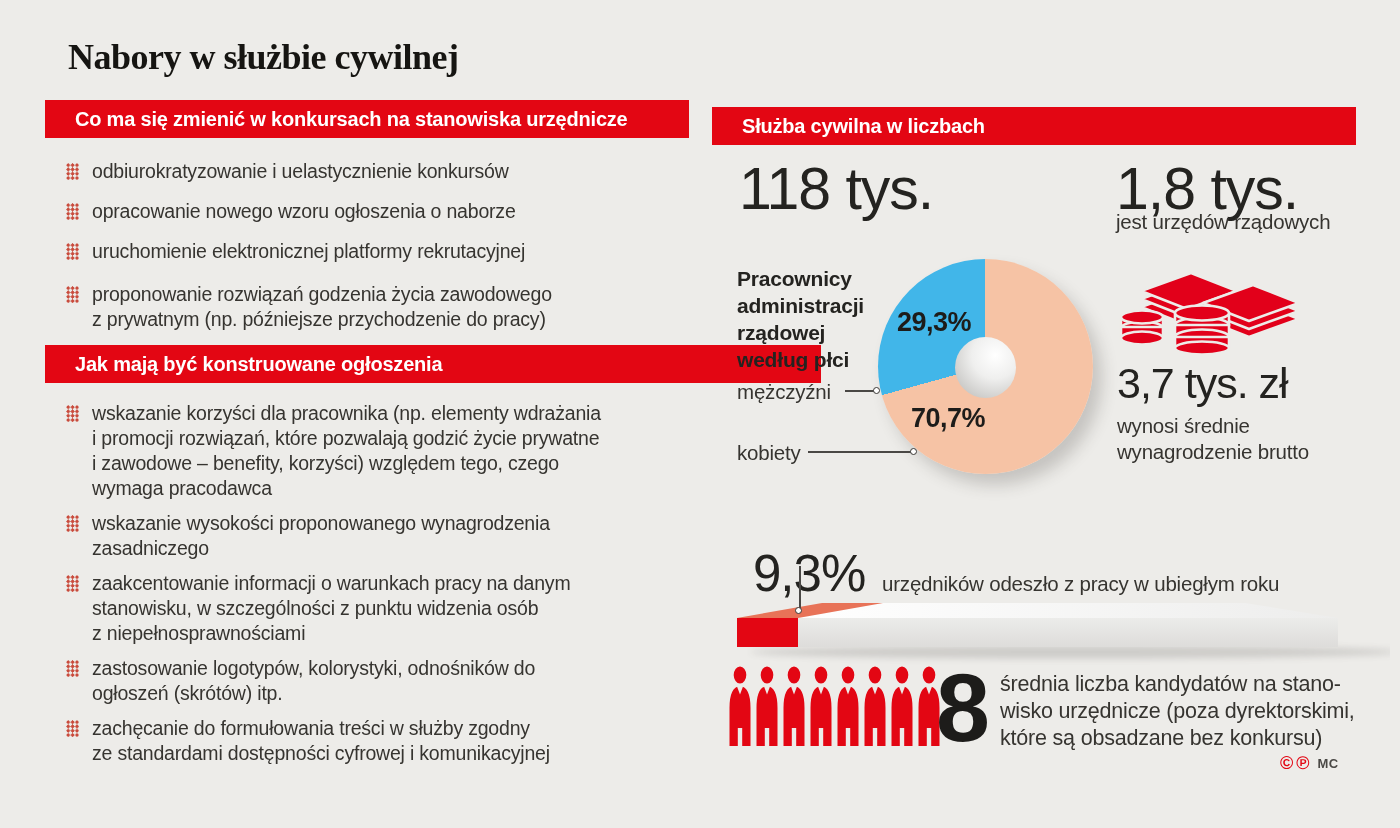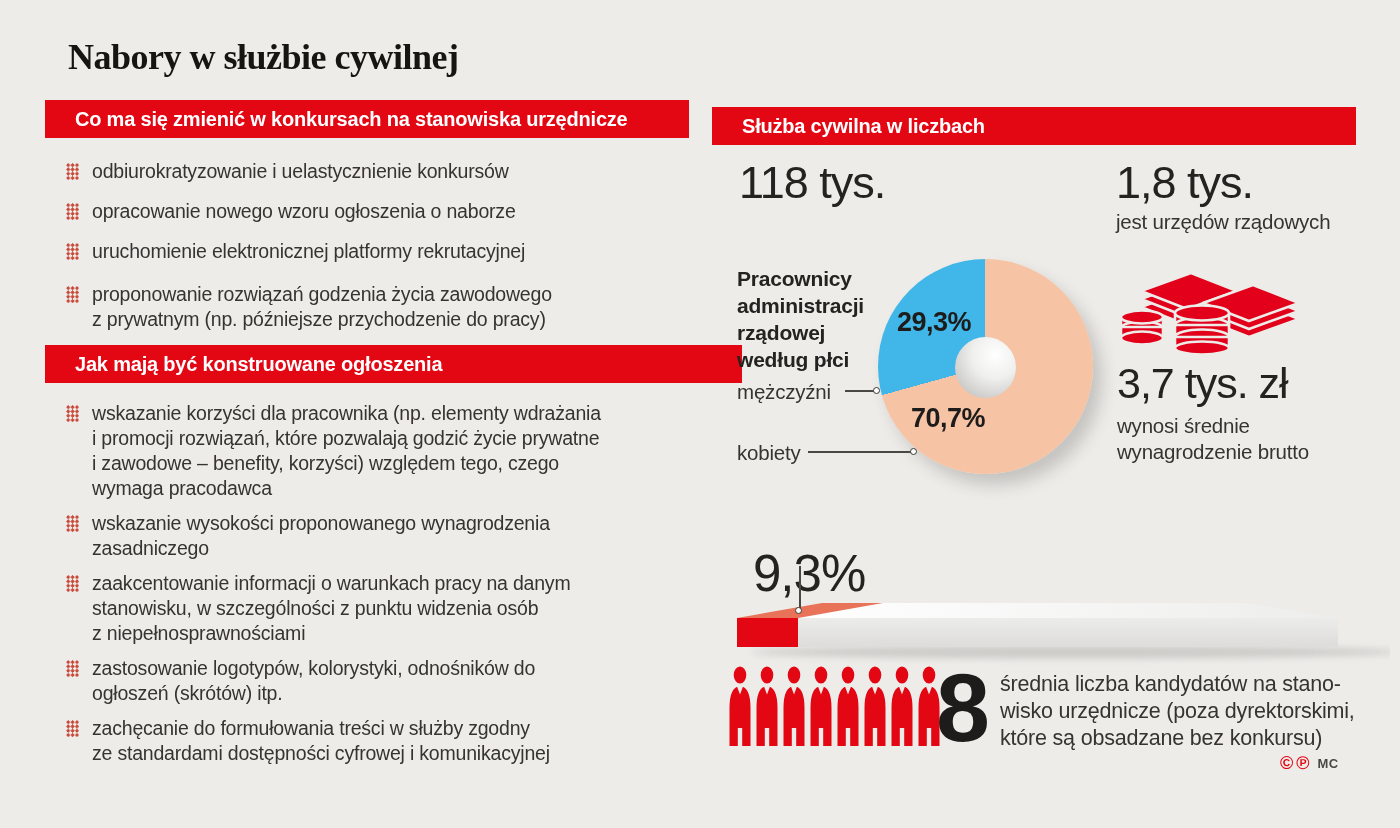--- a/index.html
+++ b/index.html
@@ -7,21 +7,21 @@
   .canvas{position:relative;width:1400px;height:828px;background:#edece9;overflow:hidden;color:#363430;}
   .abs{position:absolute;}
   .page-title{font-family:"Liberation Serif","DejaVu Serif",serif;font-weight:700;font-size:36px;color:#161512;letter-spacing:-0.5px;}
   .banner{background:#e30613;height:38px;display:flex;align-items:center;}
   .banner span{color:#ffffff;font-weight:700;font-size:20px;padding-left:30px;letter-spacing:-0.2px;}
   .item{position:absolute;display:flex;gap:13px;width:620px;}
   .bullet{flex:0 0 13px;width:13px;height:17px;margin-top:4px;
           background-image:radial-gradient(circle,#c94b3c 1.7px,transparent 1.9px);
           background-size:4.4px 4.3px;}
   .itext{font-size:19.5px;line-height:25px;white-space:pre-line;letter-spacing:-0.2px;}
-  .bignum{font-size:45px;font-weight:400;color:#242320;letter-spacing:-1px;line-height:1;}
+  .bignum{font-size:59px;font-weight:400;color:#242320;letter-spacing:-1px;line-height:1;}
   .caption{font-size:20.5px;color:#363430;letter-spacing:-0.2px;line-height:26px;white-space:pre-line;}
   .chart-title{font-size:21px;font-weight:700;line-height:27px;color:#242320;white-space:pre-line;letter-spacing:-0.2px;}
   .donut{width:215px;height:215px;border-radius:50%;box-shadow:9px 11px 16px rgba(60,55,50,.22);}
   .donut-hole{position:absolute;left:77px;top:78px;width:61px;height:61px;border-radius:50%;
               background:radial-gradient(circle at 66% 30%,#ffffff 0%,#efefee 40%,#b7b6b3 100%);}
   .pct{position:absolute;font-size:27px;font-weight:700;color:#1d1c1a;letter-spacing:-0.5px;}
   .leader-h{position:absolute;height:1.5px;background:#4a4845;}
   .leader-v{position:absolute;width:1.5px;background:#4a4845;}
   .leader-dot{position:absolute;width:7px;height:7px;border-radius:50%;background:#fff;border:1.6px solid #3a3835;box-sizing:border-box;}
   .people-row{position:absolute;display:flex;gap:1px;align-items:flex-end;}
@@ -52,21 +52,21 @@
   <div class="item" style="left:66px;top:239px;">
     <span class="bullet"></span>
     <span class="itext">uruchomienie elektronicznej platformy rekrutacyjnej</span>
   </div>
   <div class="item" style="left:66px;top:282px;">
     <span class="bullet"></span>
     <span class="itext">proponowanie rozwiązań godzenia życia zawodowego
 z prywatnym (np. późniejsze przychodzenie do pracy)</span>
   </div>
 
-  <div class="abs banner" style="left:45px;top:345px;width:697px;">
+  <div class="abs banner" style="left:45px;top:345px;width:776px;">
     <span>Jak mają być konstruowane ogłoszenia</span>
   </div>
 
   <div class="item" style="left:66px;top:401px;">
     <span class="bullet"></span>
     <span class="itext">wskazanie korzyści dla pracownika (np. elementy wdrażania
 i promocji rozwiązań, które pozwalają godzić życie prywatne
 i zawodowe – benefity, korzyści) względem tego, czego
 wymaga pracodawca</span>
   </div>
@@ -145,20 +145,21 @@
       <ellipse cx="89" cy="77" rx="27" ry="6.5"></ellipse>
       <ellipse cx="89" cy="42" rx="27" ry="7.5"></ellipse>
     </g>
   </svg>
 
   <div class="abs bignum" style="left:1117px;top:362px;font-size:43px;">3,7 tys. zł</div>
   <div class="abs caption" style="left:1117px;top:413px;">wynosi średnie
 wynagrodzenie brutto</div>
 
   <div class="abs bignum" style="left:753px;top:548px;font-size:51px;">9,3%</div>
+  <div class="abs caption" style="left:882px;top:571px;">urzędników odeszło z pracy w ubiegłym roku</div>
 
   <svg class="abs" style="left:730px;top:595px;" width="660" height="75" viewBox="0 0 660 75">
     <defs>
       <linearGradient id="topGray" x1="0" y1="0" x2="1" y2="0">
         <stop offset="0" stop-color="#ffffff"></stop>
           <stop offset="1" stop-color="#ededec"></stop>
       </linearGradient>
       <linearGradient id="frontGray" x1="0" y1="0" x2="0" y2="1">
         <stop offset="0" stop-color="#ececea"></stop>
           <stop offset="1" stop-color="#dddcda"></stop>

